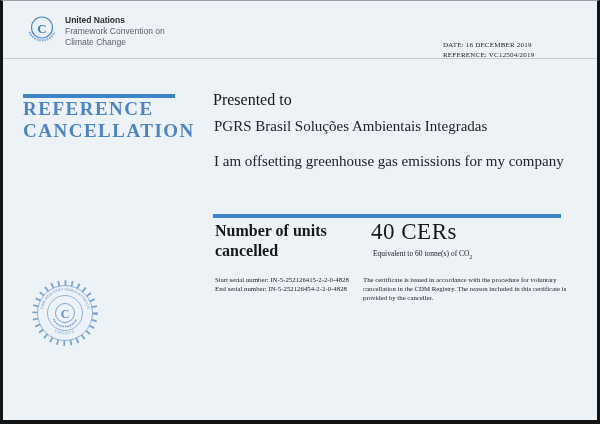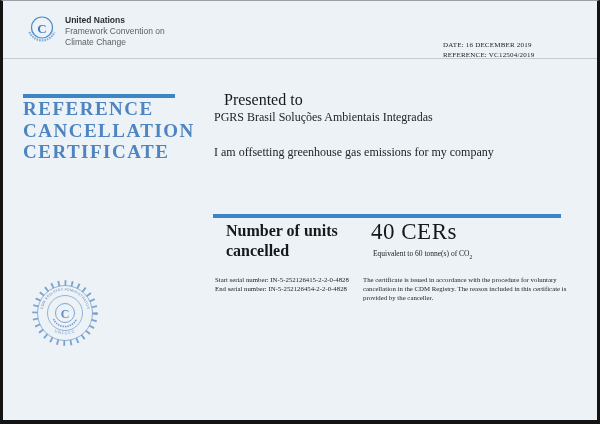--- a/index.html
+++ b/index.html
@@ -21,22 +21,22 @@
          font-size:8.5px; line-height:11px; color:#5a5f66; }
   .org .org-name { font-weight:bold; color:#2b2e33; }
   .meta { position:absolute; left:440px; top:17px; font-size:7px;
           line-height:9.5px; color:#1d1d1f; letter-spacing:0.2px;margin-top:23px; }
 
   .title-bar { position:absolute; left:20px; top:93px; width:152px; height:4px; }
   .cert-title { position:absolute; left:20px; top:97px; margin:0;
                 font-size:19px; line-height:21.5px; font-weight:bold;
                 letter-spacing:1.5px; }
 
-  .h-serif { position:absolute; font-size:16px; color:#15181d;margin-left:11px; }
-  .sub-serif { position:absolute; font-size:12px; color:#20242b; }
+  .h-serif { position:absolute; font-size:16px; color:#15181d; }
+  .sub-serif { position:absolute; font-size:15px; color:#20242b;margin-top:8px; }
 
   .presented-heading { left:210px; top:90px; }
   .recipient { left:211px; top:109px; }
   .reason-heading { left:210px; top:125px; }
   .reason-text { left:211px; top:144px; }
 
   .units-bar { position:absolute; left:210px; top:213px; width:348px; height:4px; }
   .units-heading { left:212px; top:220px; line-height:20px; font-weight:bold; width:150px; }
   .units-amount { position:absolute; left:368px; top:218px; font-size:23px;
                   letter-spacing:0.5px; color:#15181d; }
@@ -71,21 +71,20 @@
     <div class="meta">
       <div>DATE: 16 DECEMBER 2019</div>
       <div>REFERENCE: VC12504/2019</div>
     </div>
   </div>
 
   <div class="title-bar" style="background:#3d85c6"></div>
   <h1 class="cert-title" style="color:#4e84c0">
     <div>REFERENCE</div>
     <div>CANCELLATION</div>
-    <div>CERTIFICATE</div>
   </h1>
 
   <div class="h-serif presented-heading">Presented to</div>
   <div class="sub-serif recipient">PGRS Brasil Soluções Ambientais Integradas</div>
   <div class="sub-serif reason-text">I am offsetting greenhouse gas emissions for my company</div>
 
   <div class="units-bar" style="background:#3d85c6"></div>
   <div class="h-serif units-heading">
     <div>Number of units</div>
     <div>cancelled</div>

